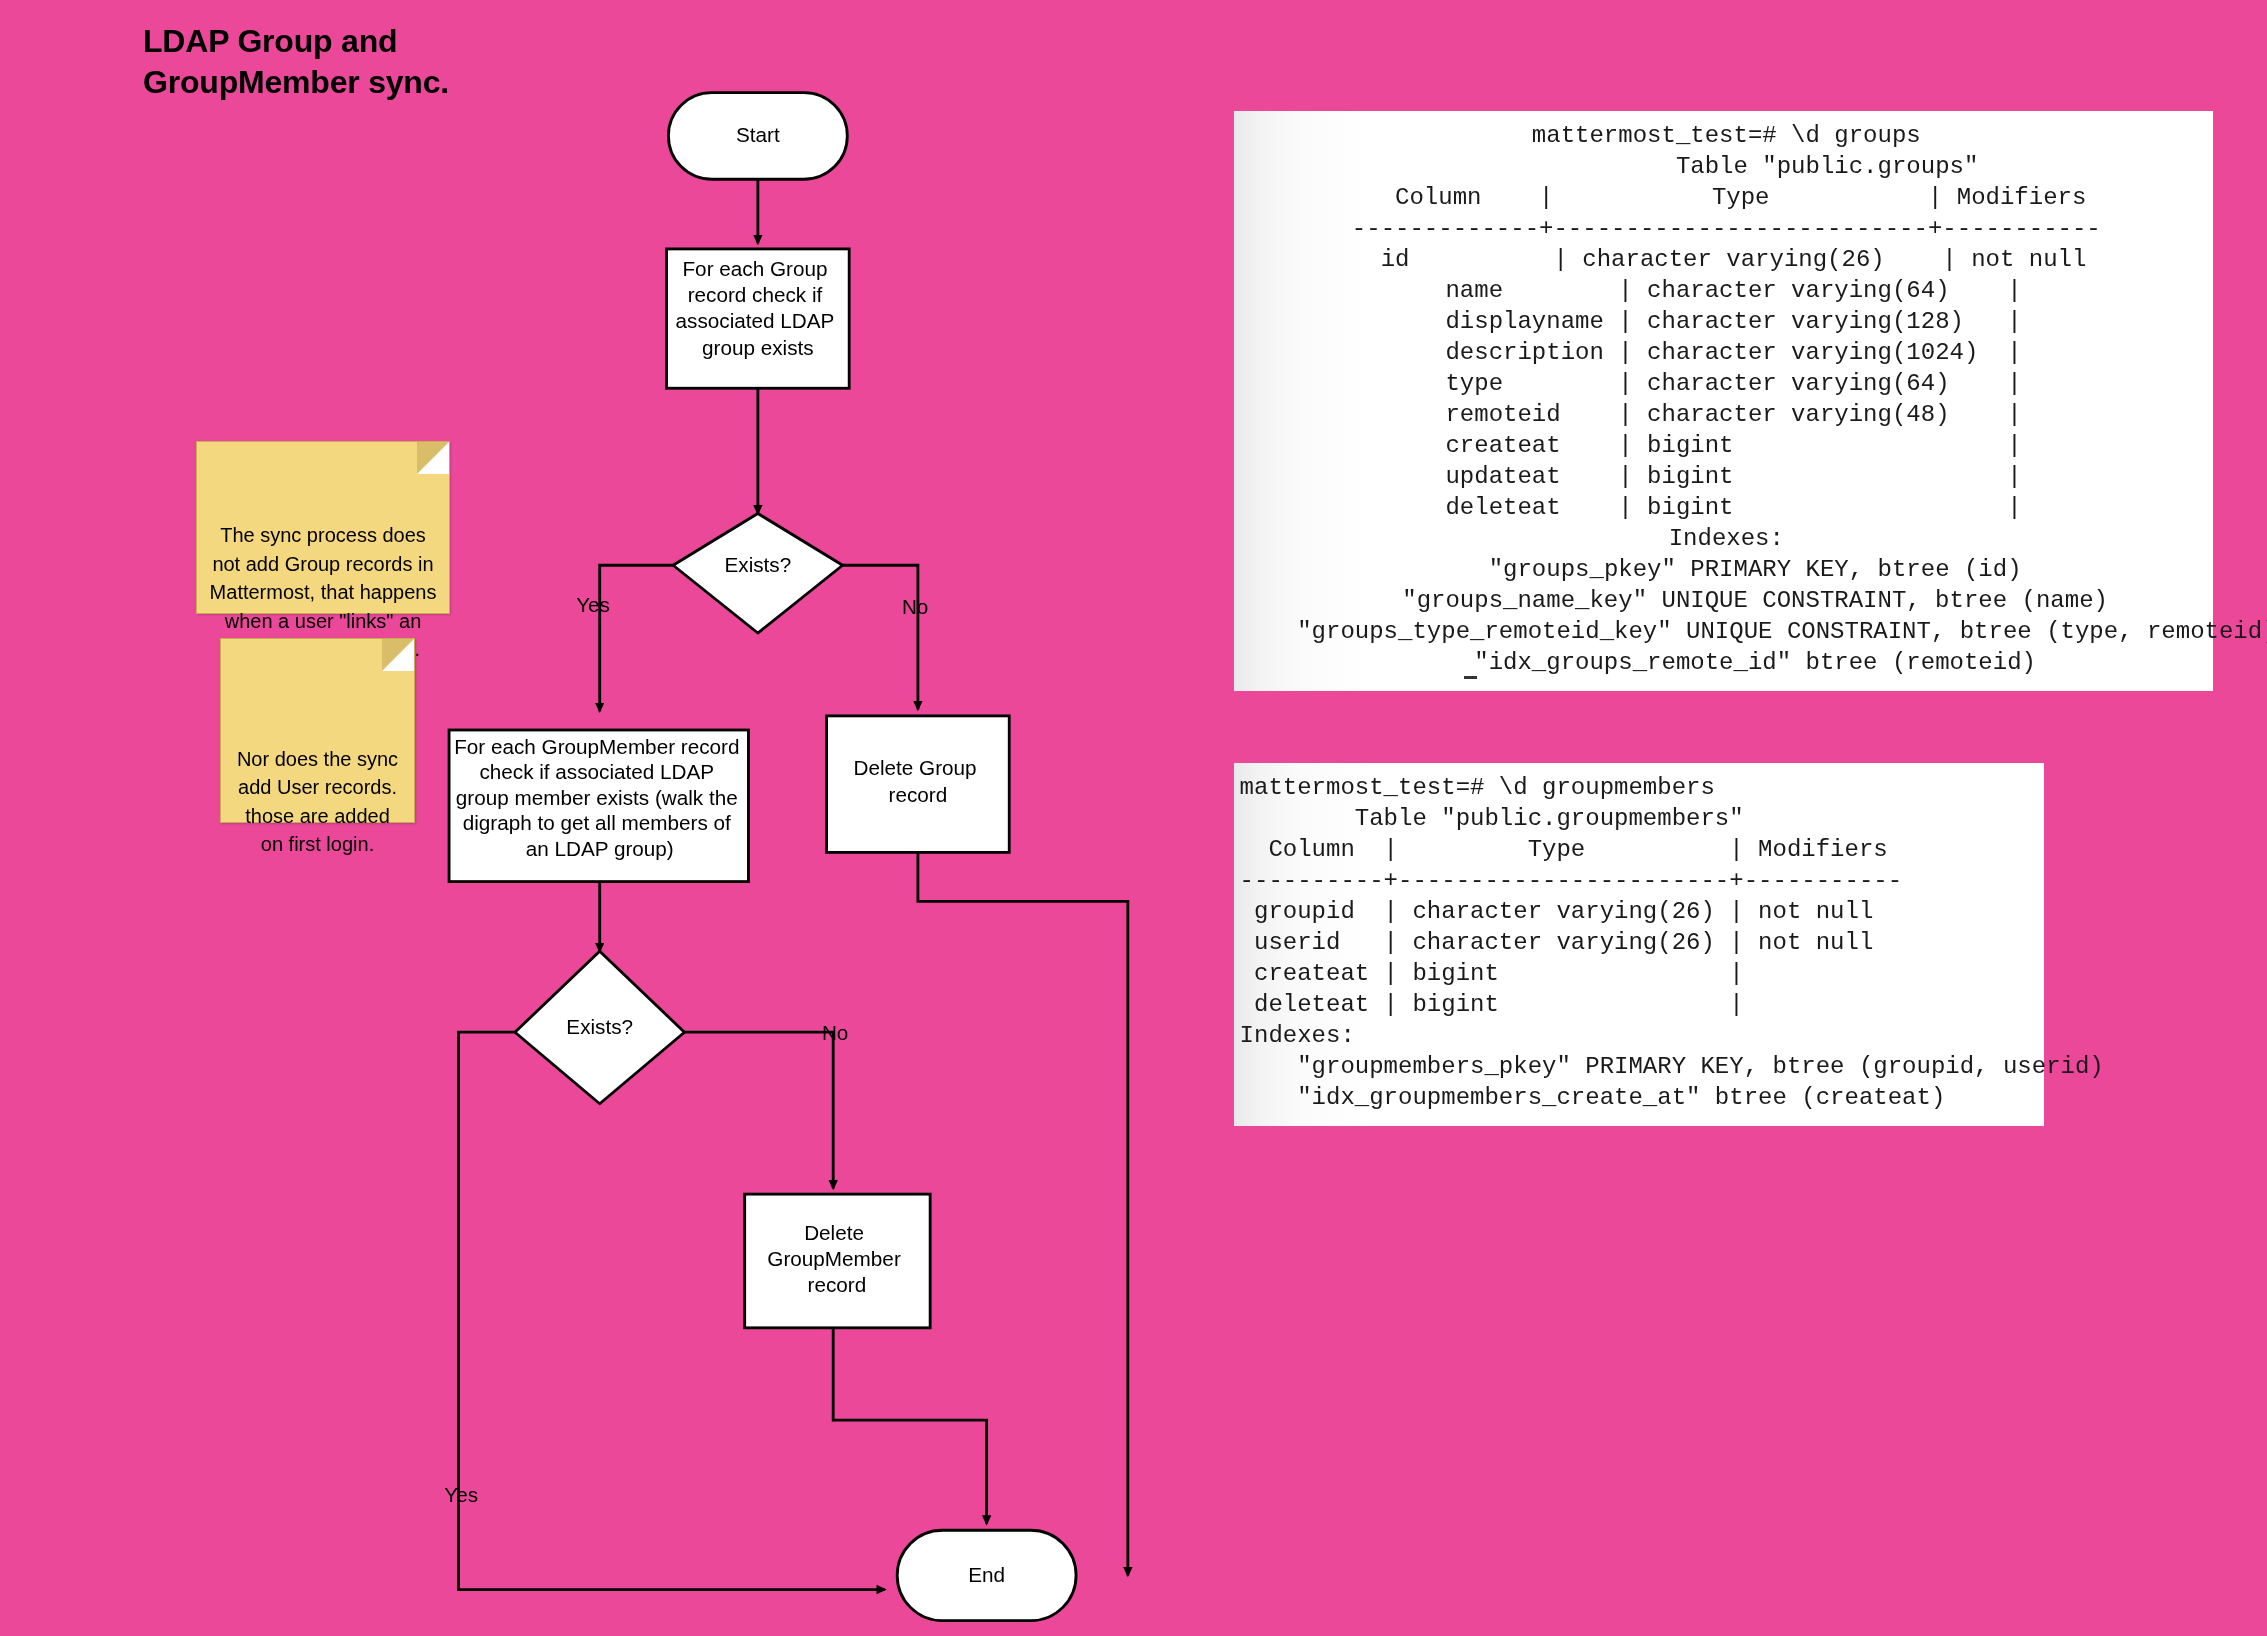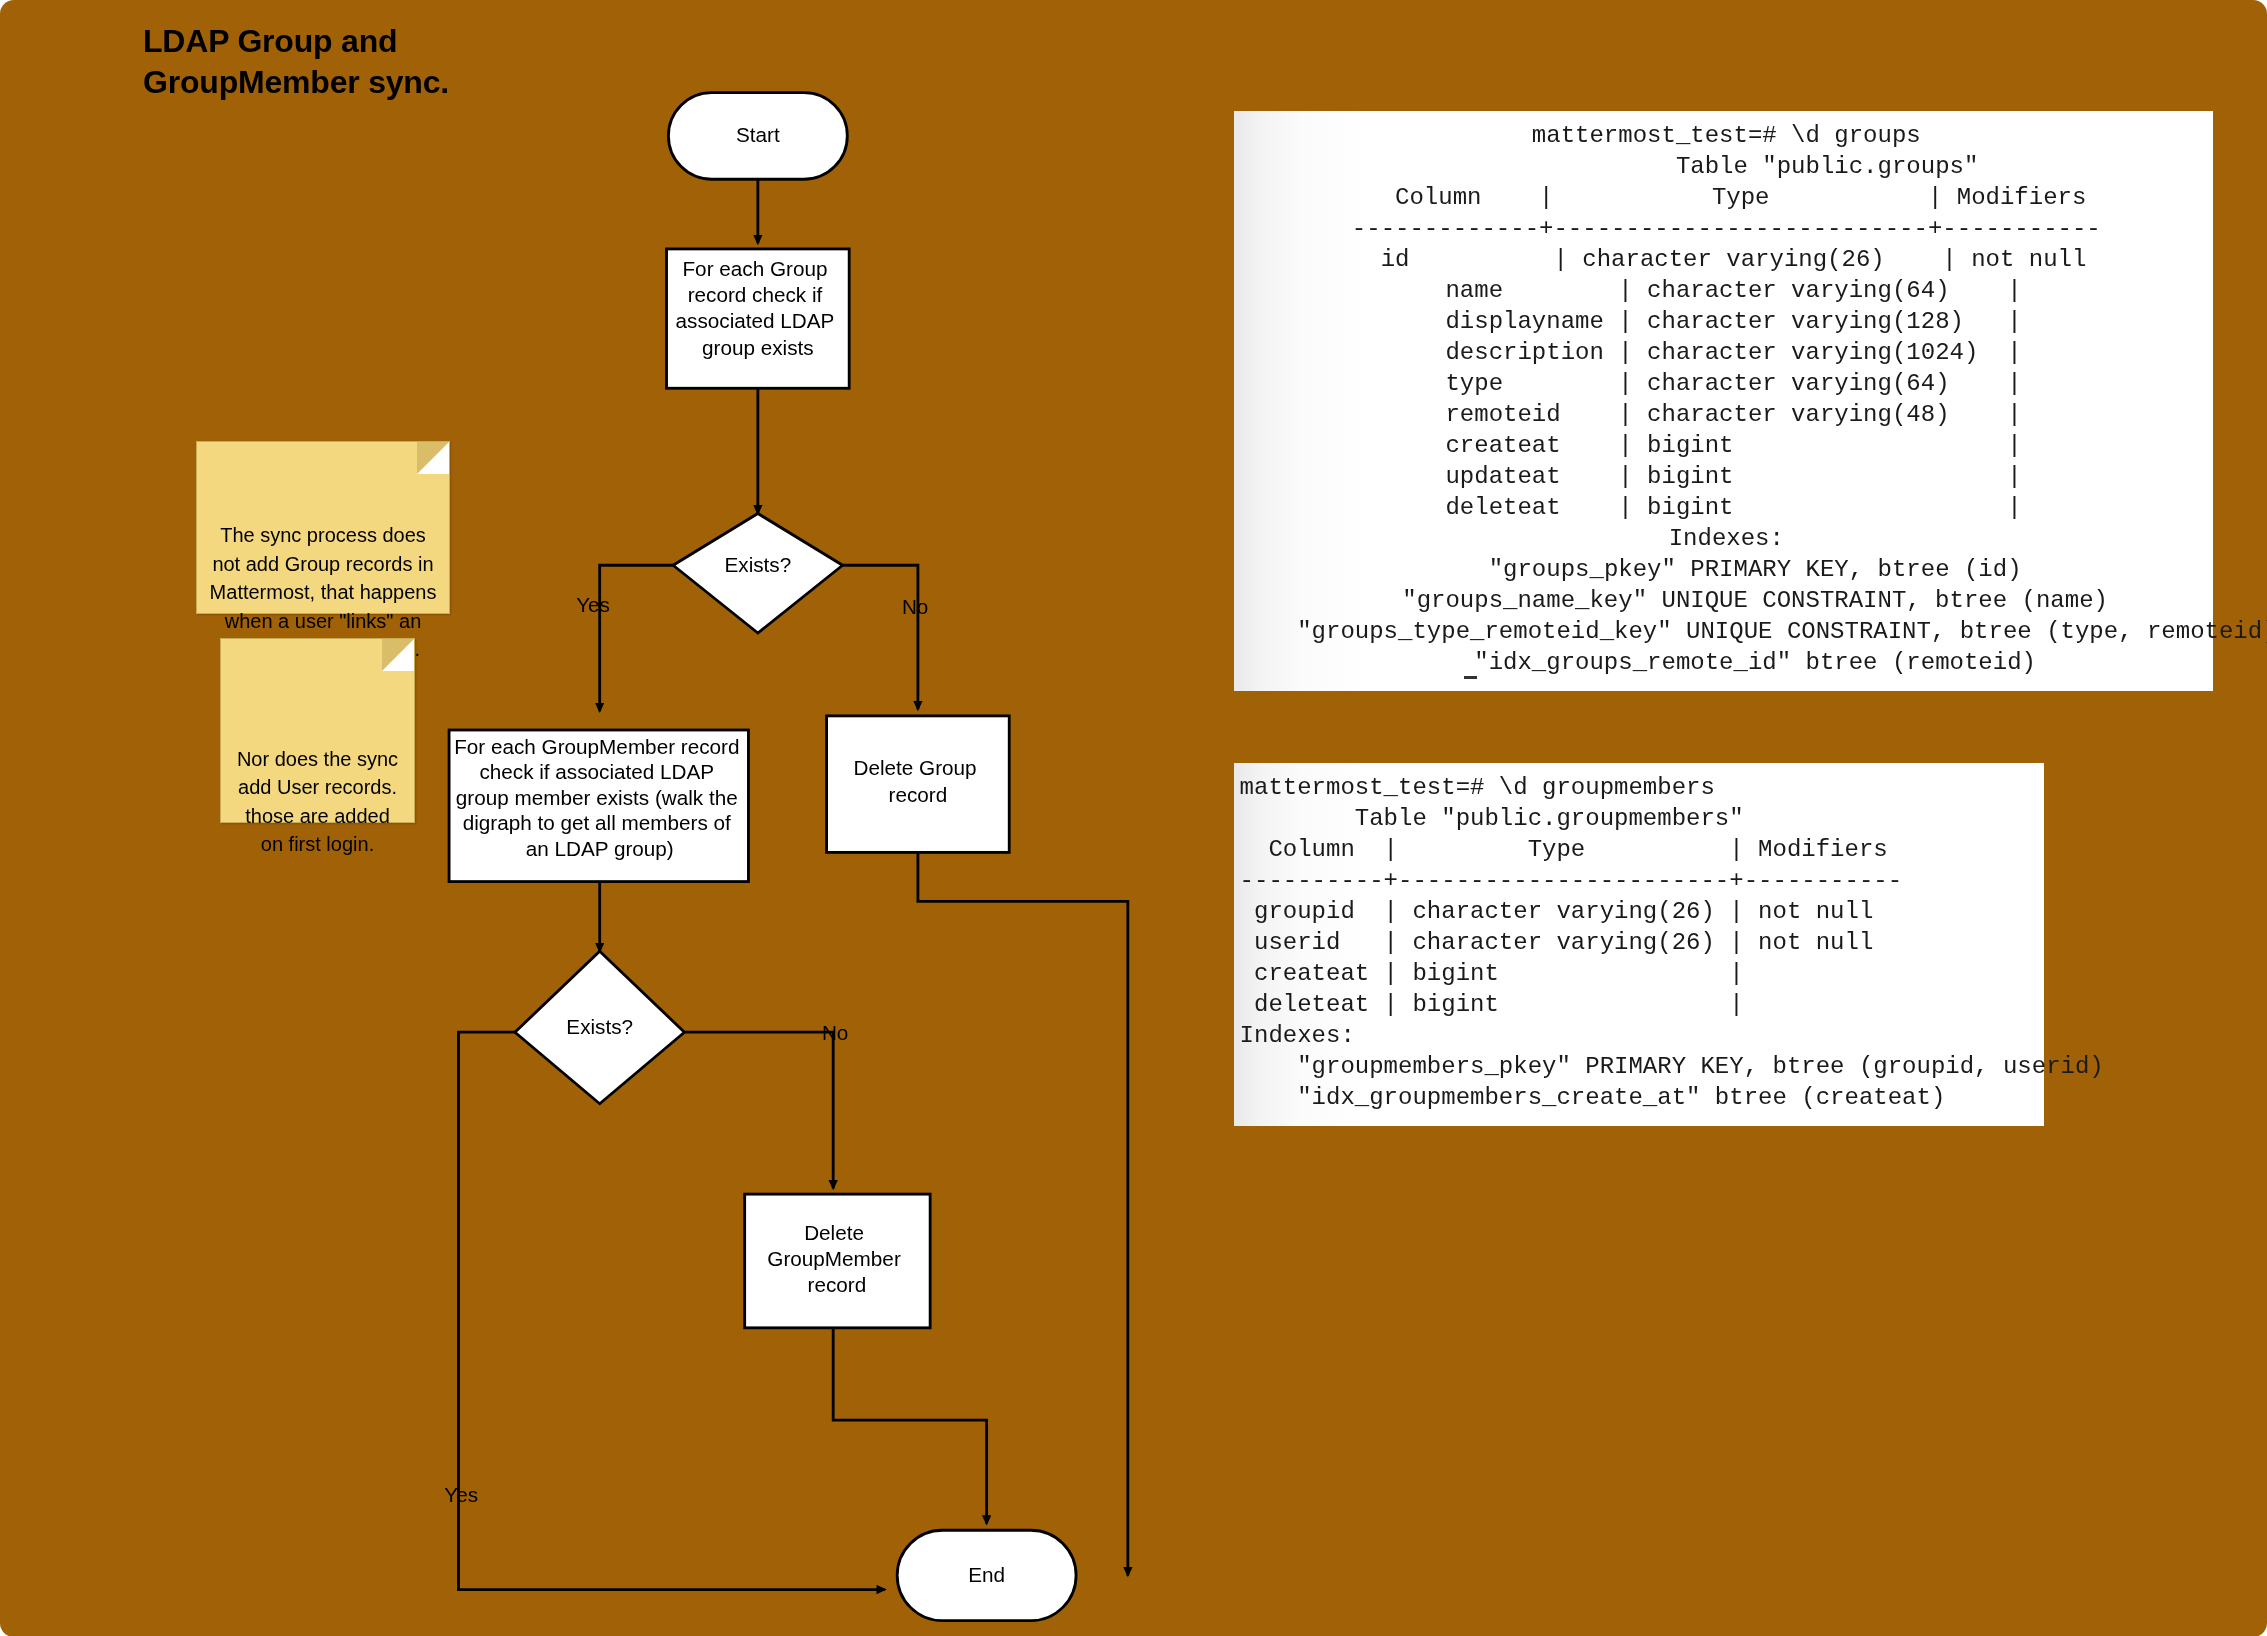--- a/index.html
+++ b/index.html
@@ -8,23 +8,22 @@
     background: #ffffff;
   }
   body {
     font-family: "Liberation Sans", sans-serif;
     color: #000000;
   }
   #canvas {
     position: relative;
     width: 2267px;
     height: 1637px;
-    background: #a16207;
+    background: #ec4899;
     overflow: hidden;
-    border-radius: 14px;
   }
 
   
   #diagram-title {
     position: absolute;
     left: 143px;
     top: 21px;
     width: 395px;
     font-size: 32px;
     font-weight: bold;

